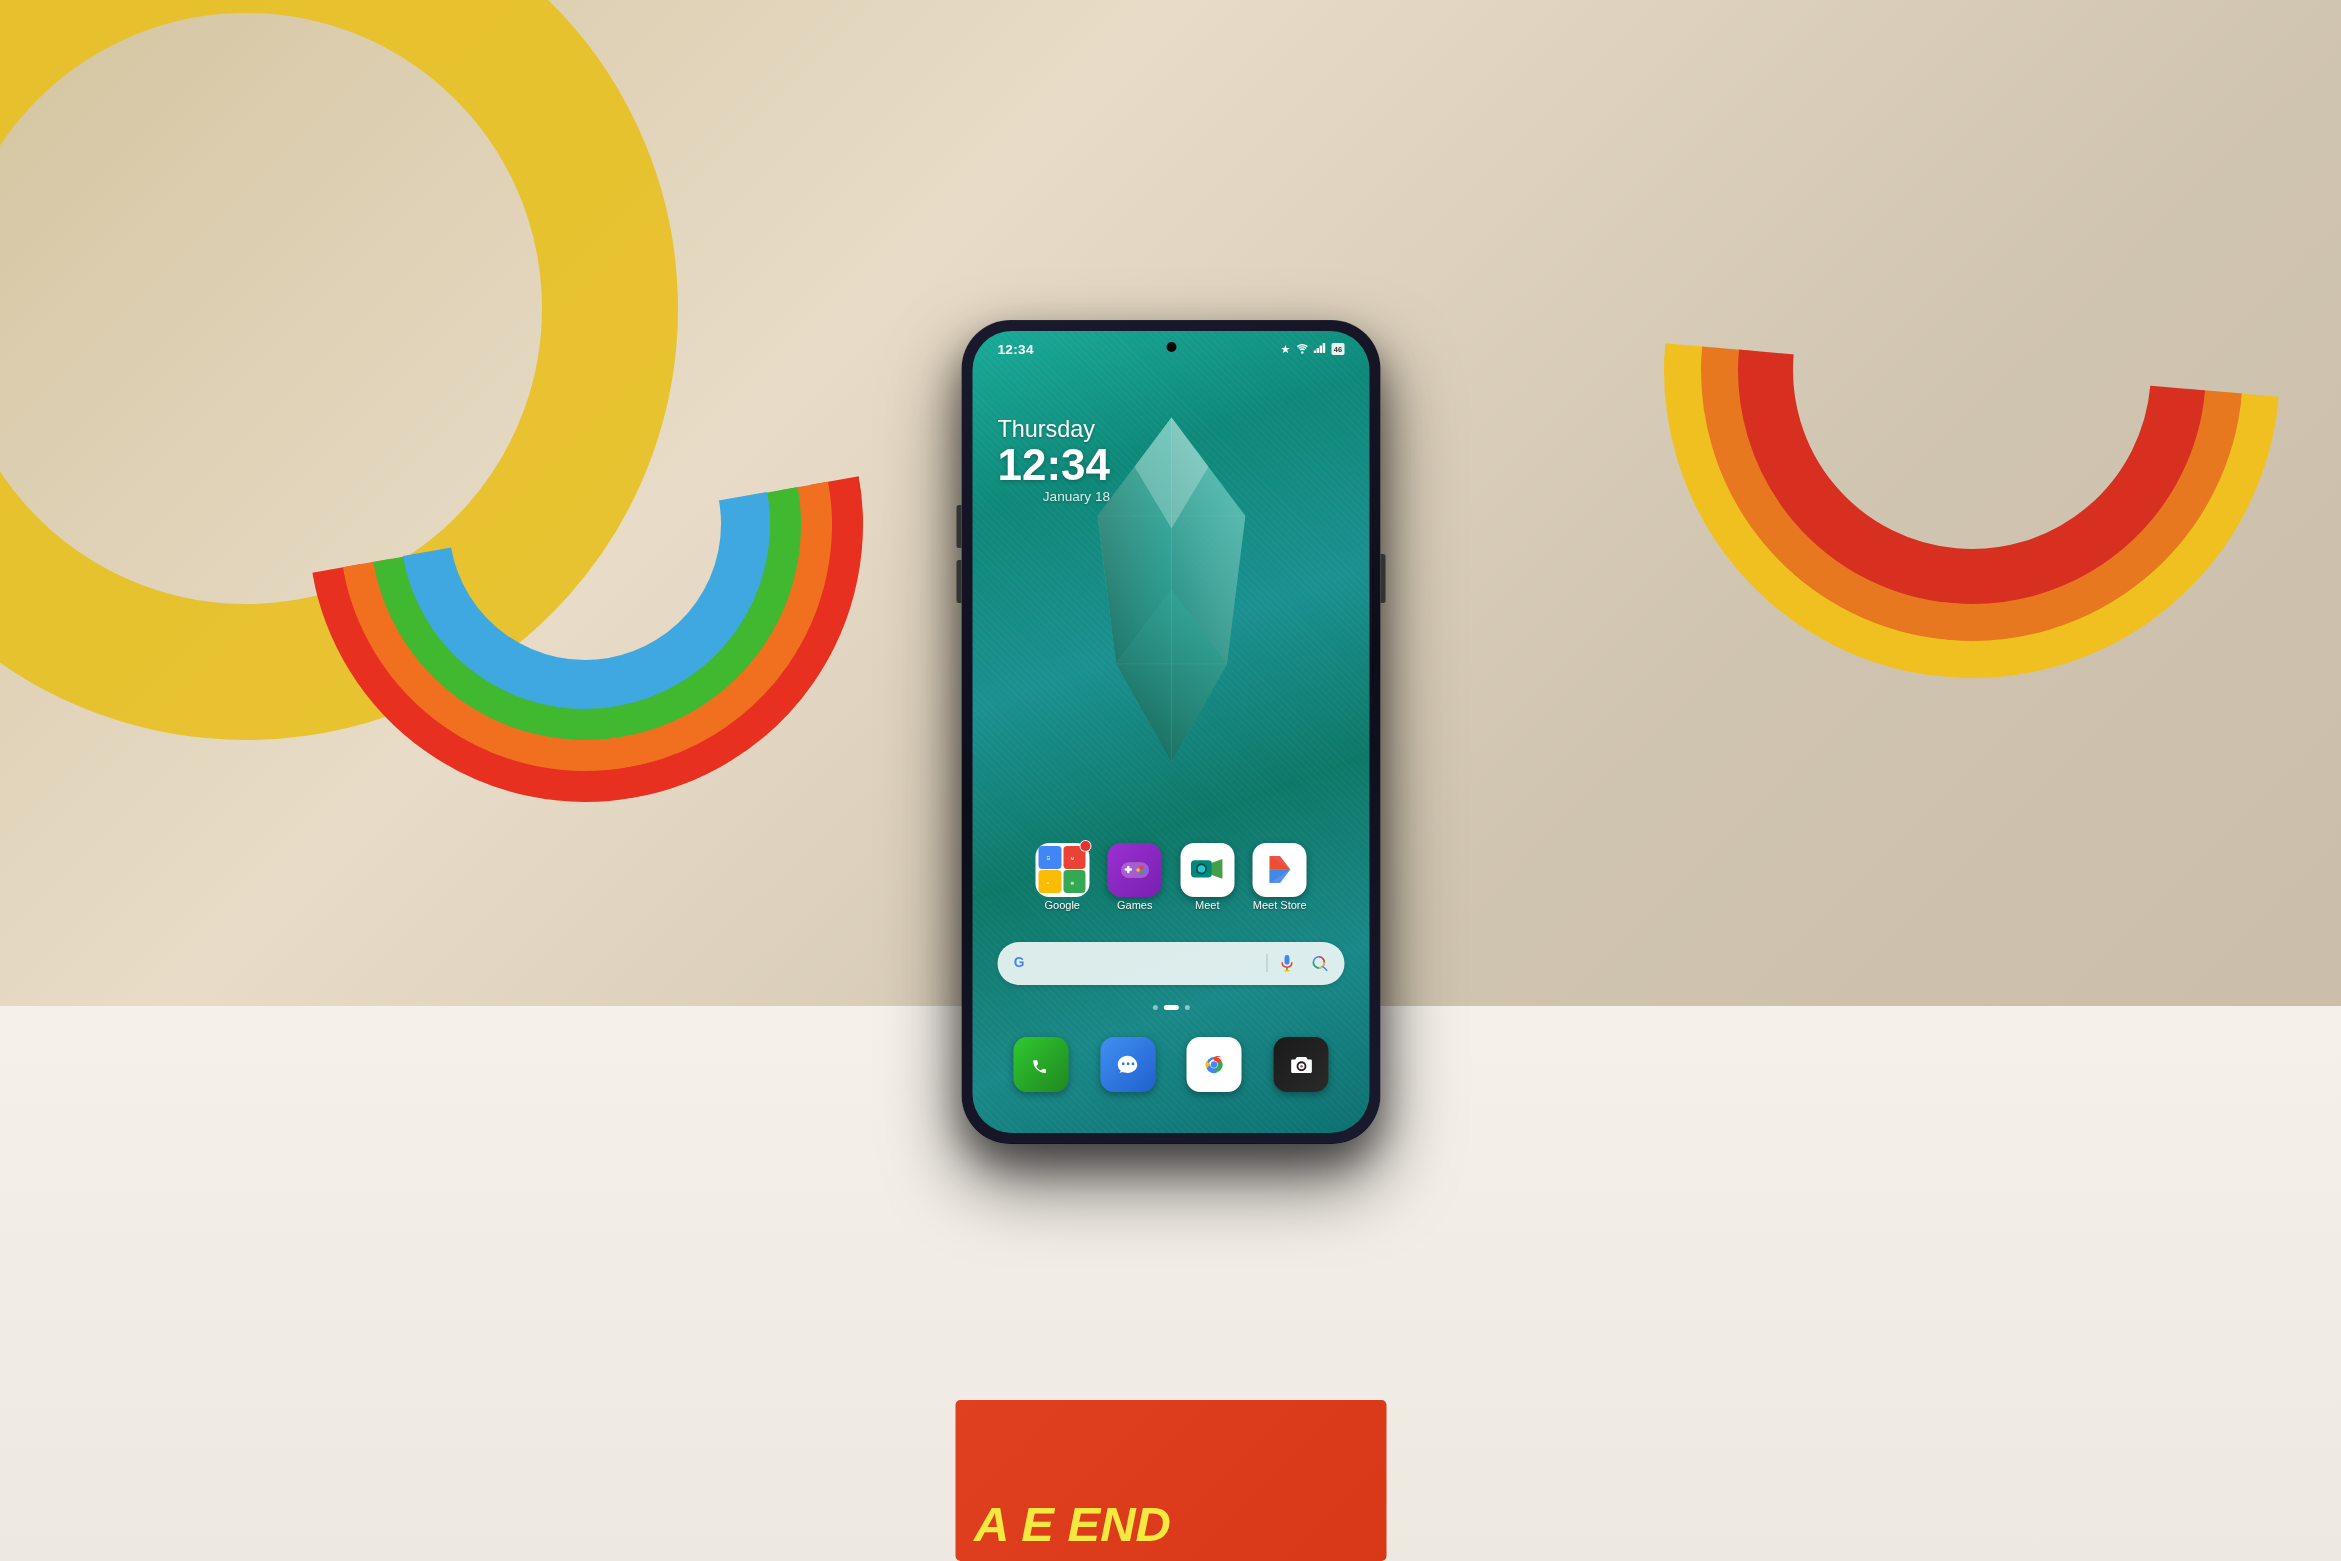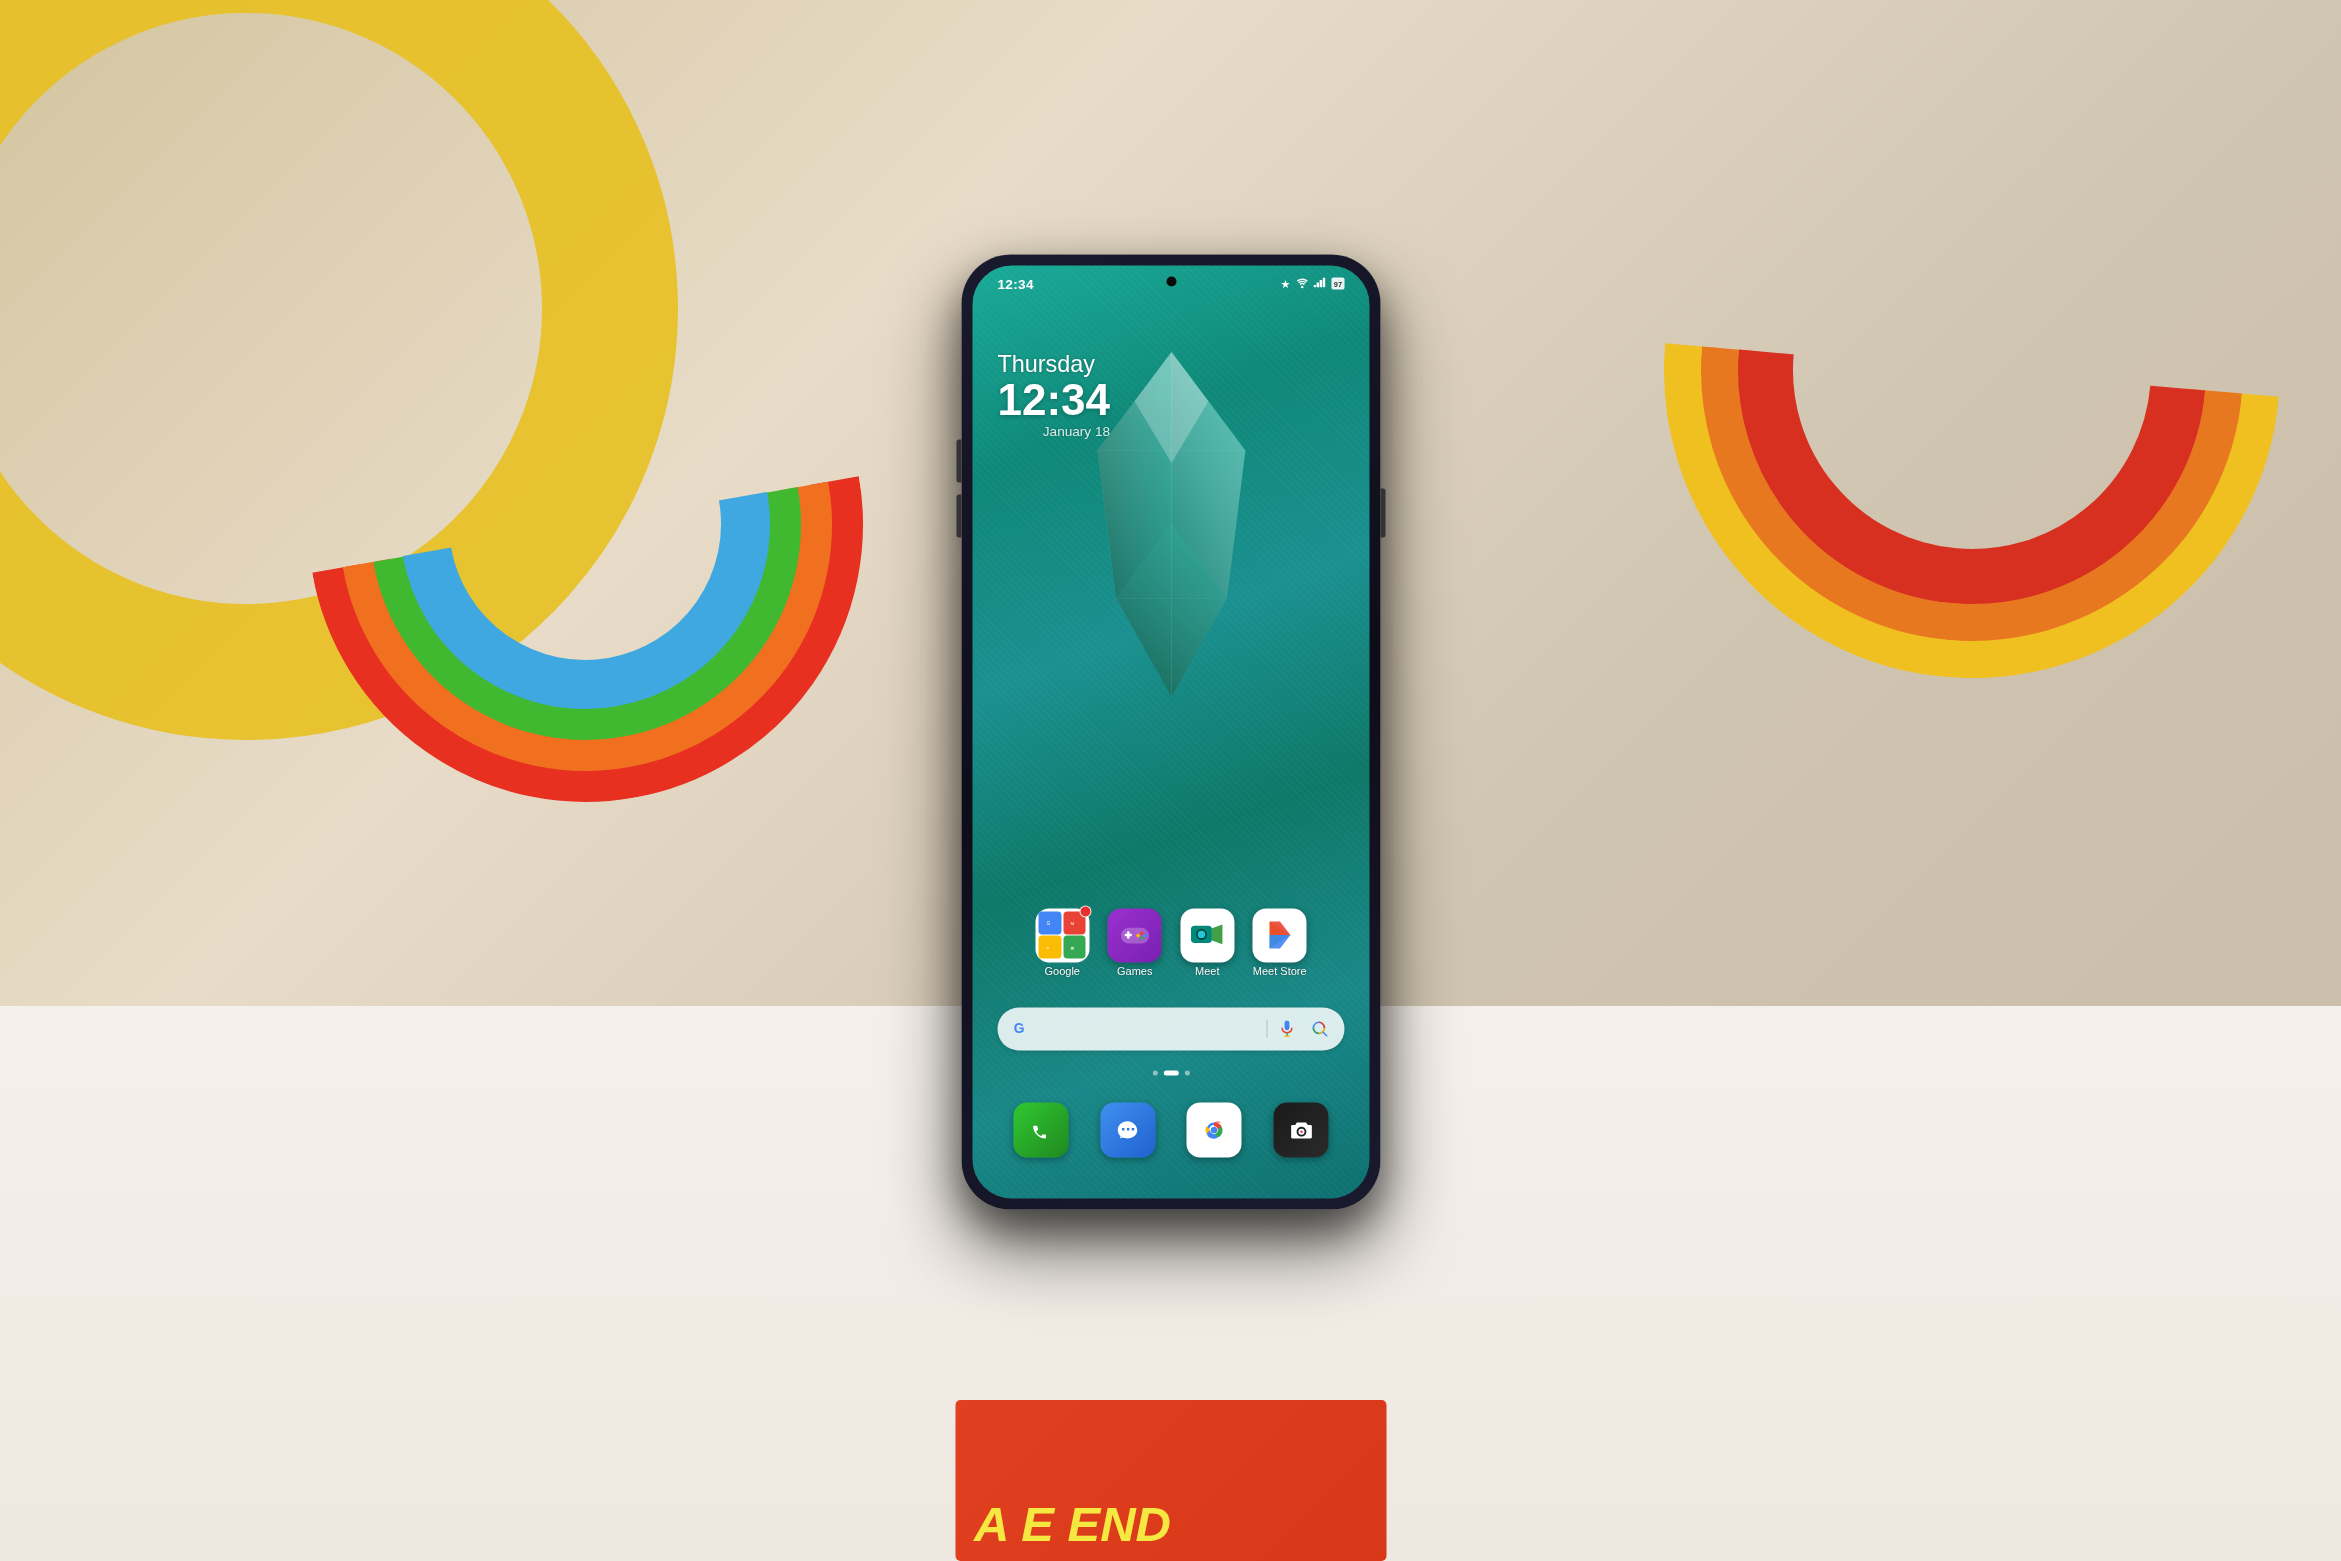--- a/index.html
+++ b/index.html
@@ -148,21 +148,21 @@
       line-height: 1;
     }
 
     
     .phone-wrapper {
       position: absolute;
       top: 50%;
       left: 50%;
       transform: translate(-50%, -50%) translateY(-49px);
       width: 419px;
-      height: 955px;
+      height: 824px;
       z-index: 10;
       border-radius: 17px;
     }
 
     
     .phone-body {
       position: absolute;
       inset: 0;
       background: linear-gradient(160deg, #1a1a2e 0%, #0d0d1a 50%, #1a1a2e 100%);
       border-radius: 49px;
@@ -629,21 +629,21 @@
 
           <span class="status-icon">
             <svg width="12.3" height="10" viewBox="0 0 20 16" fill="white">
               <rect x="0" y="12" width="4" height="4"></rect>
               <rect x="5" y="8" width="4" height="8"></rect>
               <rect x="10" y="4" width="4" height="12"></rect>
               <rect x="15" y="0" width="4" height="16"></rect>
             </svg>
           </span>
 
-          <span class="battery-icon">97</span>
+          <span class="battery-icon">46</span>
         </div>
       </div>
 
       <div class="date-widget">
         <div class="date-day">Thursday</div>
         <div class="date-time-big">12:34</div>
         <div class="date-sub">January 18</div>
       </div>
 
       <div class="apps-row">

